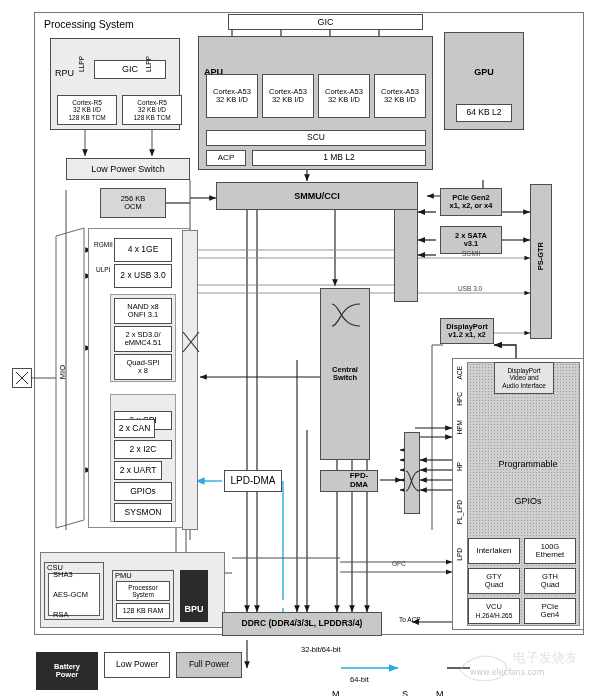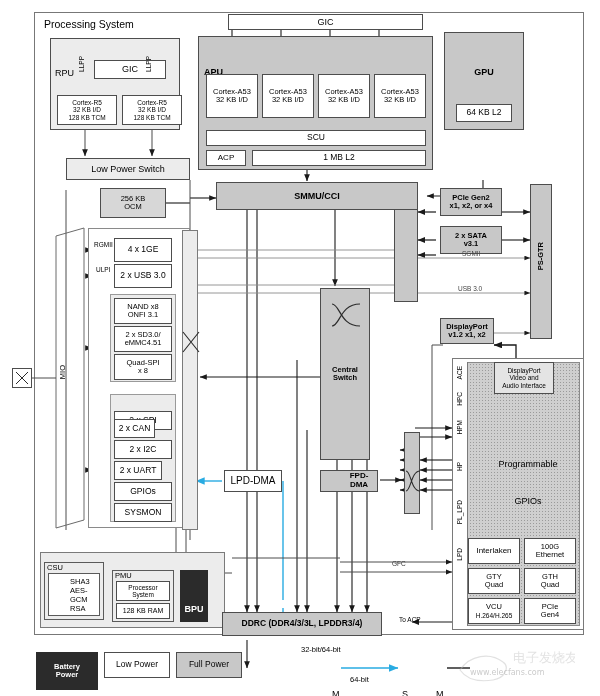--- a/index.html
+++ b/index.html
@@ -431,21 +431,21 @@
   <span class="sm">PCIe</span>
   <span class="sm">Gen4</span>
 </div>
 <div class="lbl tiny" style="left:392px;top:560px;color:#333;">GFC</div>
 
 <div class="abs lgray" style="left:40px;top:552px;width:185px;height:76px;border:1px solid #7a7a7a;"></div>
 
 <div class="abs" style="left:44px;top:562px;width:60px;height:58px;border:1px solid #5a5a5a;background:#ececec;"></div>
 <div class="lbl sm" style="left:47px;top:563px;">CSU</div>
 <div class="abs" style="left:48px;top:573px;width:52px;height:43px;border:1px solid #5a5a5a;background:#fff;
-            display:flex;flex-direction:column;justify-content:center;padding-left:21px;">
+            display:flex;flex-direction:column;justify-content:center;padding-left:4px;gap:11px;">
   <span class="sm">SHA3</span>
   <span class="sm">AES-GCM</span>
   <span class="sm">RSA</span>
 </div>
 
 <div class="abs" style="left:112px;top:570px;width:62px;height:52px;border:1px solid #5a5a5a;background:#ececec;"></div>
 <div class="lbl sm" style="left:115px;top:571px;">PMU</div>
 <div class="bx" style="left:116px;top:581px;width:54px;height:20px;flex-direction:column;">
   <span class="tiny">Processor</span>
   <span class="tiny">System</span>

